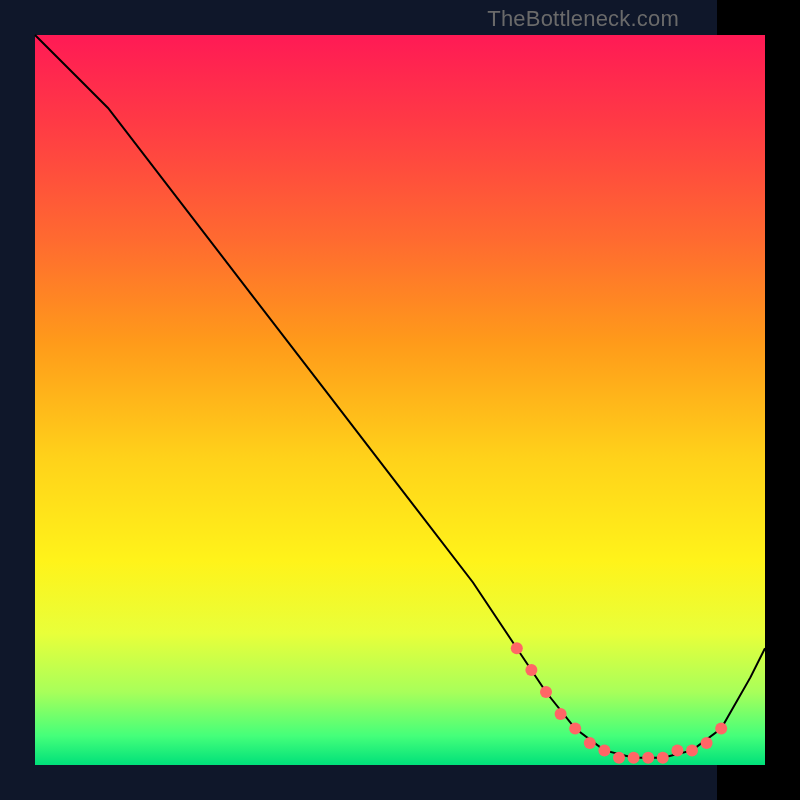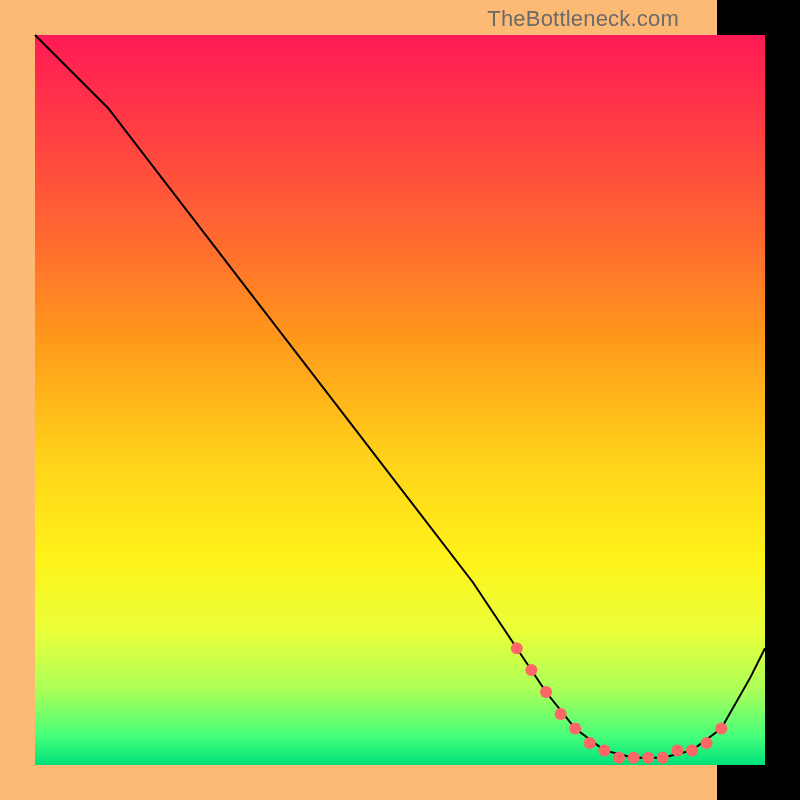--- a/index.html
+++ b/index.html
@@ -8,21 +8,21 @@
     width: 800px;
     height: 800px;
     background: #000;
     overflow: hidden;
     font-family: Arial, Helvetica, sans-serif;
   }
   .frame {
     position: relative;
     width: 717px;
     height: 800px;
-    background: #fdba74;
+    background: #0f172a;
   }
   .plot {
     position: absolute;
     left: 35px;
     top: 35px;
     width: 730px;
     height: 730px;
     
     background: linear-gradient(
       to bottom,

